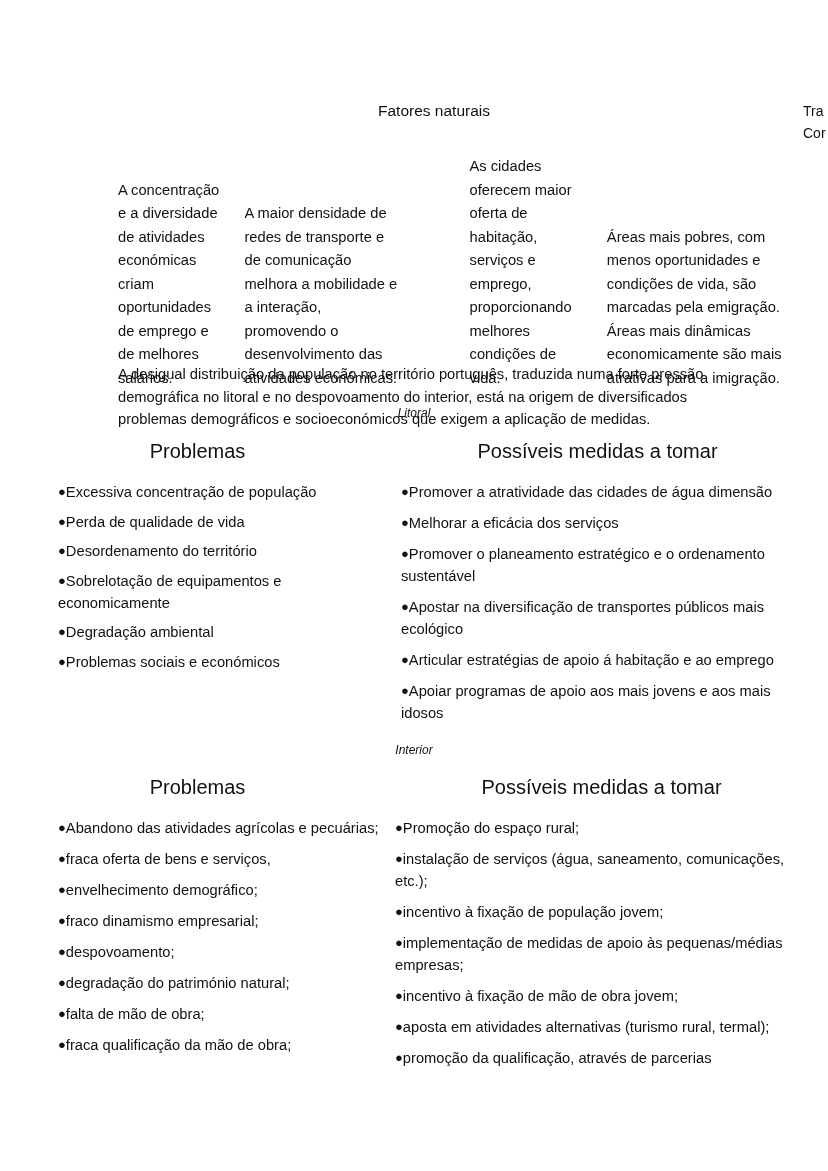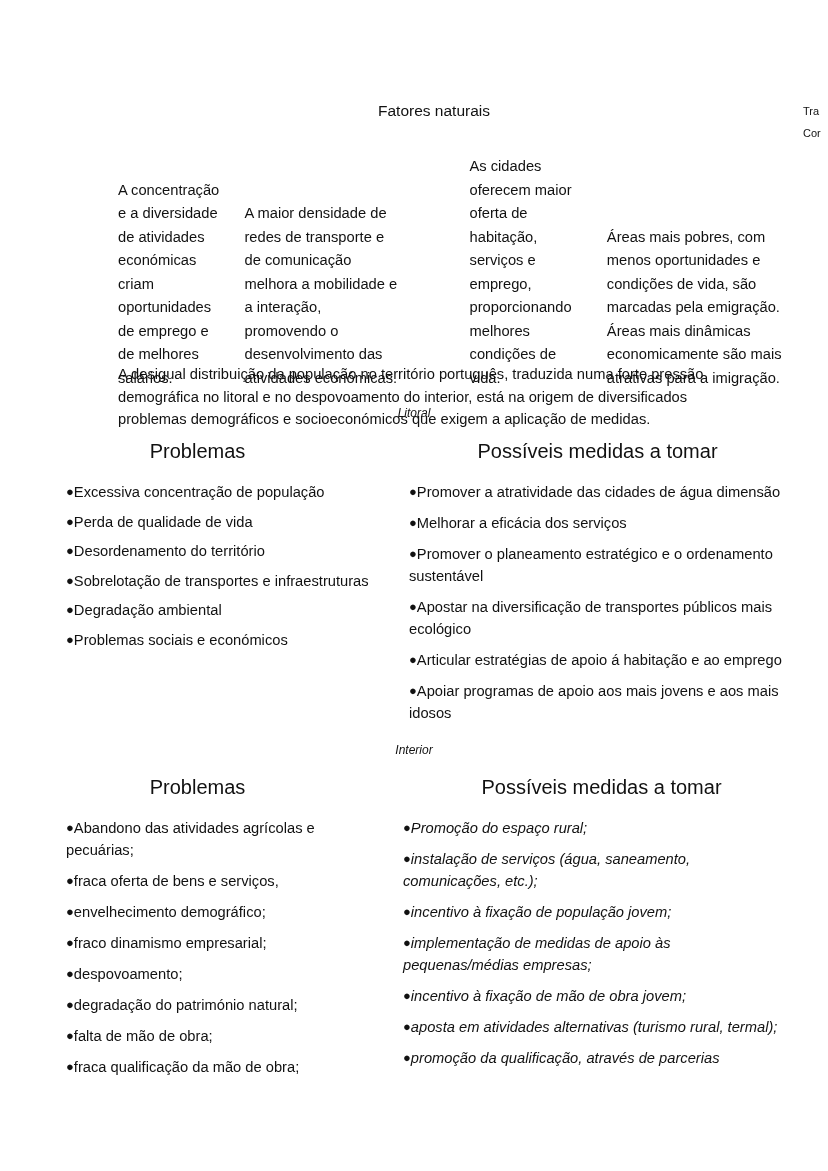--- a/index.html
+++ b/index.html
@@ -39,21 +39,21 @@
     font-size: 15.5px;
     line-height: 22px;
     white-space: nowrap;
   }
   .head-clipped {
     position: absolute;
     left: 803px;
     top: 0;
     width: 25px;
     overflow: hidden;
-    font-size: 11px;
+    font-size: 14px;
     line-height: 22px;
     white-space: nowrap;
   }
   .head-clipped span { display: block; }
 
   
   .col-band {
     position: absolute;
     top: 155px;
     left: 118px;
@@ -123,35 +123,35 @@
     text-align: center;
     font-size: 20px;
     line-height: 22px;
     margin: 0 0 19px 0;
   }
   .compare-col-left .col-head { padding-right: 48px; }
   .compare-col-right .col-head { padding-left: 10px; }
 
   ul.bullets {
     list-style: none;
-    margin: 8px;
+    margin: 0;
     padding: 0;
   }
   ul.bullets li {
     font-size: 14.7px;
     line-height: 22px;
     margin: 0 0 7.5px 0;
     text-indent: 0;
   }
   ul.bullets li .bullet {
     font-size: 13px;
     vertical-align: 1px;
   }
   .compare-col-right ul.bullets { padding-left: 6px; }
-  #interior-compare .compare-col-right ul.bullets { padding-left: 0px; font-style: italic; }
+  #interior-compare .compare-col-right ul.bullets { padding-left: 0px; }
   #interior-compare .compare-col-right { padding-right: 30px; }
   #interior-compare ul.bullets li { margin-bottom: 9px; }
   #litoral-compare .compare-col-right ul.bullets li { margin-bottom: 9px; }
 </style>
 </head>
 <body>
 
 <div class="page">
 
   <div class="top-head-row">
@@ -173,21 +173,21 @@
 
   <div class="section-title" id="litoral-title">Litoral</div>
 
   <div class="compare" id="litoral-compare">
     <div class="compare-col-left">
       <div class="col-head">Problemas</div>
       <ul class="bullets">
         <li><span class="bullet">●</span><span>Excessiva concentração de população</span></li>
         <li><span class="bullet">●</span><span>Perda de qualidade de vida</span></li>
         <li><span class="bullet">●</span><span>Desordenamento do território</span></li>
-        <li><span class="bullet">●</span><span>Sobrelotação de transportes e infraestruturas</span></li>
+        <li><span class="bullet">●</span><span>Sobrelotação de equipamentos e economicamente</span></li>
         <li><span class="bullet">●</span><span>Degradação ambiental</span></li>
         <li><span class="bullet">●</span><span>Problemas sociais e económicos</span></li>
       </ul>
     </div>
     <div class="compare-col-right">
       <div class="col-head">Possíveis medidas a tomar</div>
       <ul class="bullets">
         <li><span class="bullet">●</span><span>Promover a atratividade das cidades de água dimensão</span></li>
         <li><span class="bullet">●</span><span>Melhorar a eficácia dos serviços</span></li>
         <li><span class="bullet">●</span><span>Promover o planeamento estratégico e o ordenamento sustentável</span></li>

